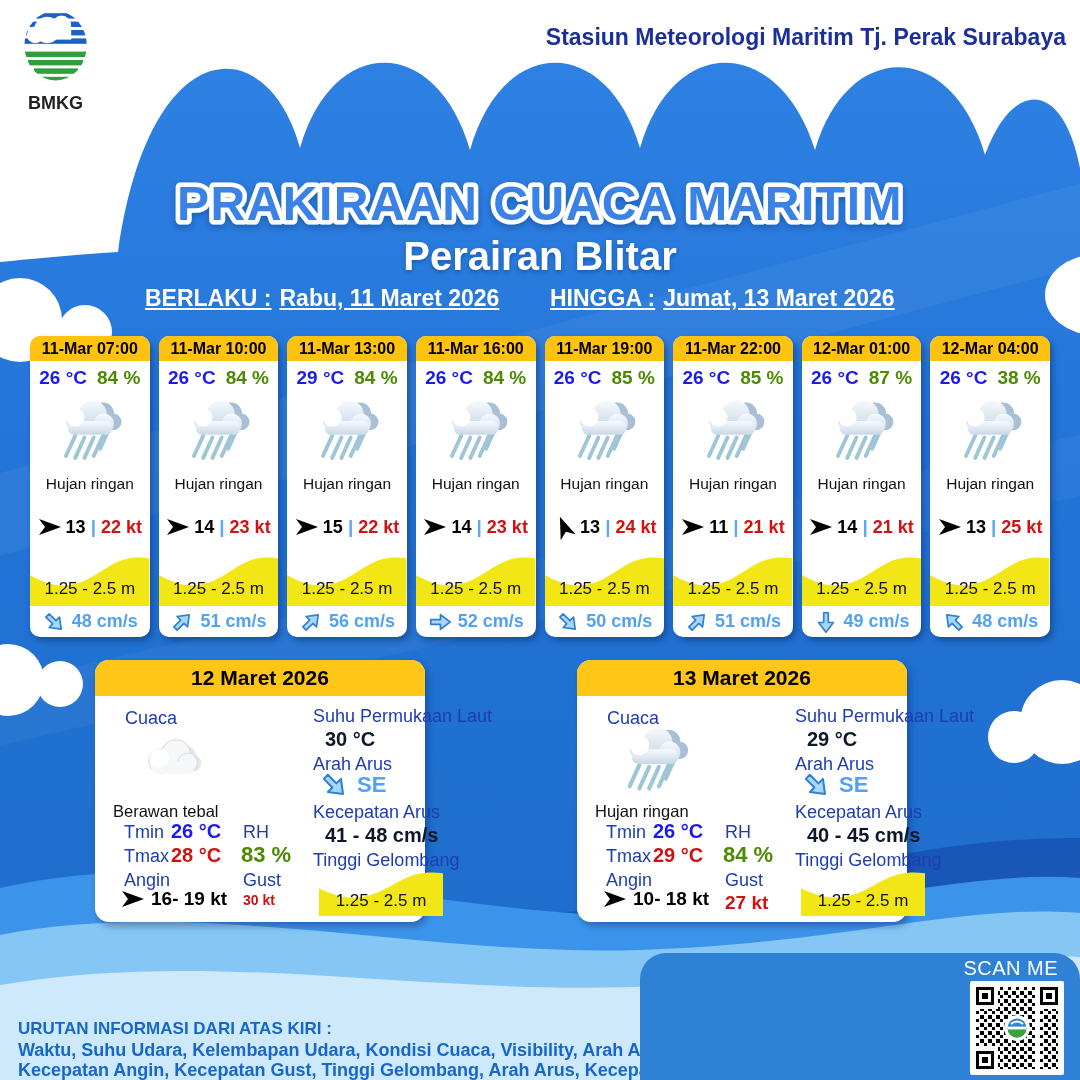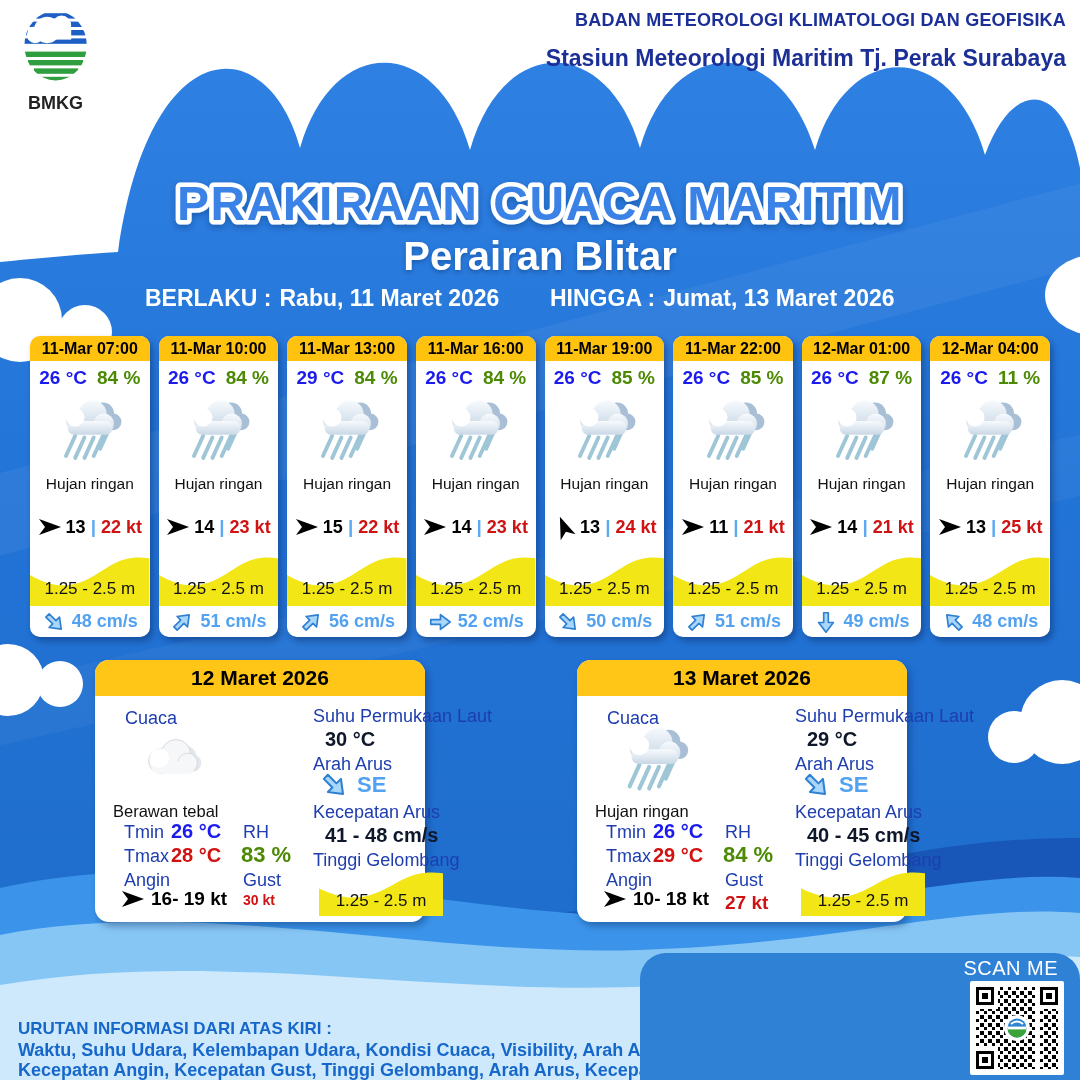--- a/index.html
+++ b/index.html
@@ -12,21 +12,21 @@
   
   .logo-wrap{position:absolute;left:16px;top:6px;width:84px;height:92px;z-index:5;}
   .org{position:absolute;right:14px;top:10px;text-align:right;z-index:5;color:#1b2f97;}
   .org .l1{font-size:18px;font-weight:bold;letter-spacing:.2px;}
   .org .l2{font-size:23px;font-weight:bold;margin-top:14px;}
   
   .title-svg{position:absolute;left:0;top:166px;width:1080px;height:78px;z-index:5;}
   .area-title{position:absolute;left:0;top:234px;width:1080px;text-align:center;z-index:5;
     color:#ffffff;font-size:40px;font-weight:bold;text-shadow:0 2px 4px rgba(0,30,80,.35);}
   .validity{position:absolute;top:285px;z-index:5;color:#fff;font-size:23px;font-weight:bold;}
-  .validity span{margin-right:8px;}
+  .validity span{margin-right:8px;text-decoration:underline;}
   .v-berlaku{left:145px;}
   .v-hingga{left:550px;}
   
   .hrow{position:absolute;left:30px;top:336px;width:1020px;height:301px;display:flex;gap:9px;z-index:5;}
   .hcard{flex:1;background:#fff;border-radius:10px;overflow:hidden;position:relative;
     box-shadow:3px 4px 6px rgba(8,40,96,.45);}
   .hhd{background:#ffc20e;color:#000;text-align:center;font-weight:bold;font-size:16px;padding:4px 0 3px;}
   .trow{display:flex;justify-content:center;gap:10px;font-weight:bold;font-size:19px;margin-top:6px;}
   .temp{color:#1b1bef;}
   .hum{color:#4c8a04;}
@@ -197,21 +197,20 @@
         <rect x="6" y="38" width="54" height="4.5"></rect>
         <rect x="10" y="45" width="46" height="4.5"></rect>
         <rect x="15" y="52" width="37" height="4.5"></rect>
         <rect x="21" y="59" width="26" height="4"></rect>
       </g>
     </g>
     <text x="33" y="86" text-anchor="middle" font-family="Liberation Sans, sans-serif" font-size="15" font-weight="bold" fill="#222222">BMKG</text>
   </svg>
 </div>
 <div class="org">
-  <div class="l1">BADAN METEOROLOGI KLIMATOLOGI DAN GEOFISIKA</div>
   <div class="l2">Stasiun Meteorologi Maritim Tj. Perak Surabaya</div>
 </div>
 
 <svg class="title-svg" viewBox="0 0 1080 78">
   <defs>
       <filter id="tshadow" x="-20%" y="-20%" width="140%" height="140%">
     <feDropShadow dx="0" dy="3" stdDeviation="3" flood-color="#0a2a60" flood-opacity="0.35"></feDropShadow>
   </filter>
     </defs>
   <text x="540" y="54" text-anchor="middle" font-family="Liberation Sans, sans-serif" font-size="48" font-weight="bold" letter-spacing="1.5" fill="#3b82e6" stroke="#ffffff" stroke-width="9" paint-order="stroke" stroke-linejoin="round" filter="url(#tshadow)">PRAKIRAAN CUACA MARITIM</text>
@@ -461,21 +460,21 @@
           <use href="#icon-cur-arrow"></use>
         </svg>
       <span>49 cm/s</span>
     </div>
   </div>
 
   <div class="hcard">
     <div class="hhd">12-Mar 04:00</div>
     <div class="trow">
         <span class="temp">26 °C</span>
-        <span class="hum">11 %</span>
+        <span class="hum">38 %</span>
       </div>
     <div class="hicon">
         <svg>
           <use href="#icon-rain"></use>
         </svg>
       </div>
     <div class="cond">Hujan ringan</div>
     <div class="windrow">
       <svg class="wind-dart dir-E">
           <use href="#icon-dart"></use>

